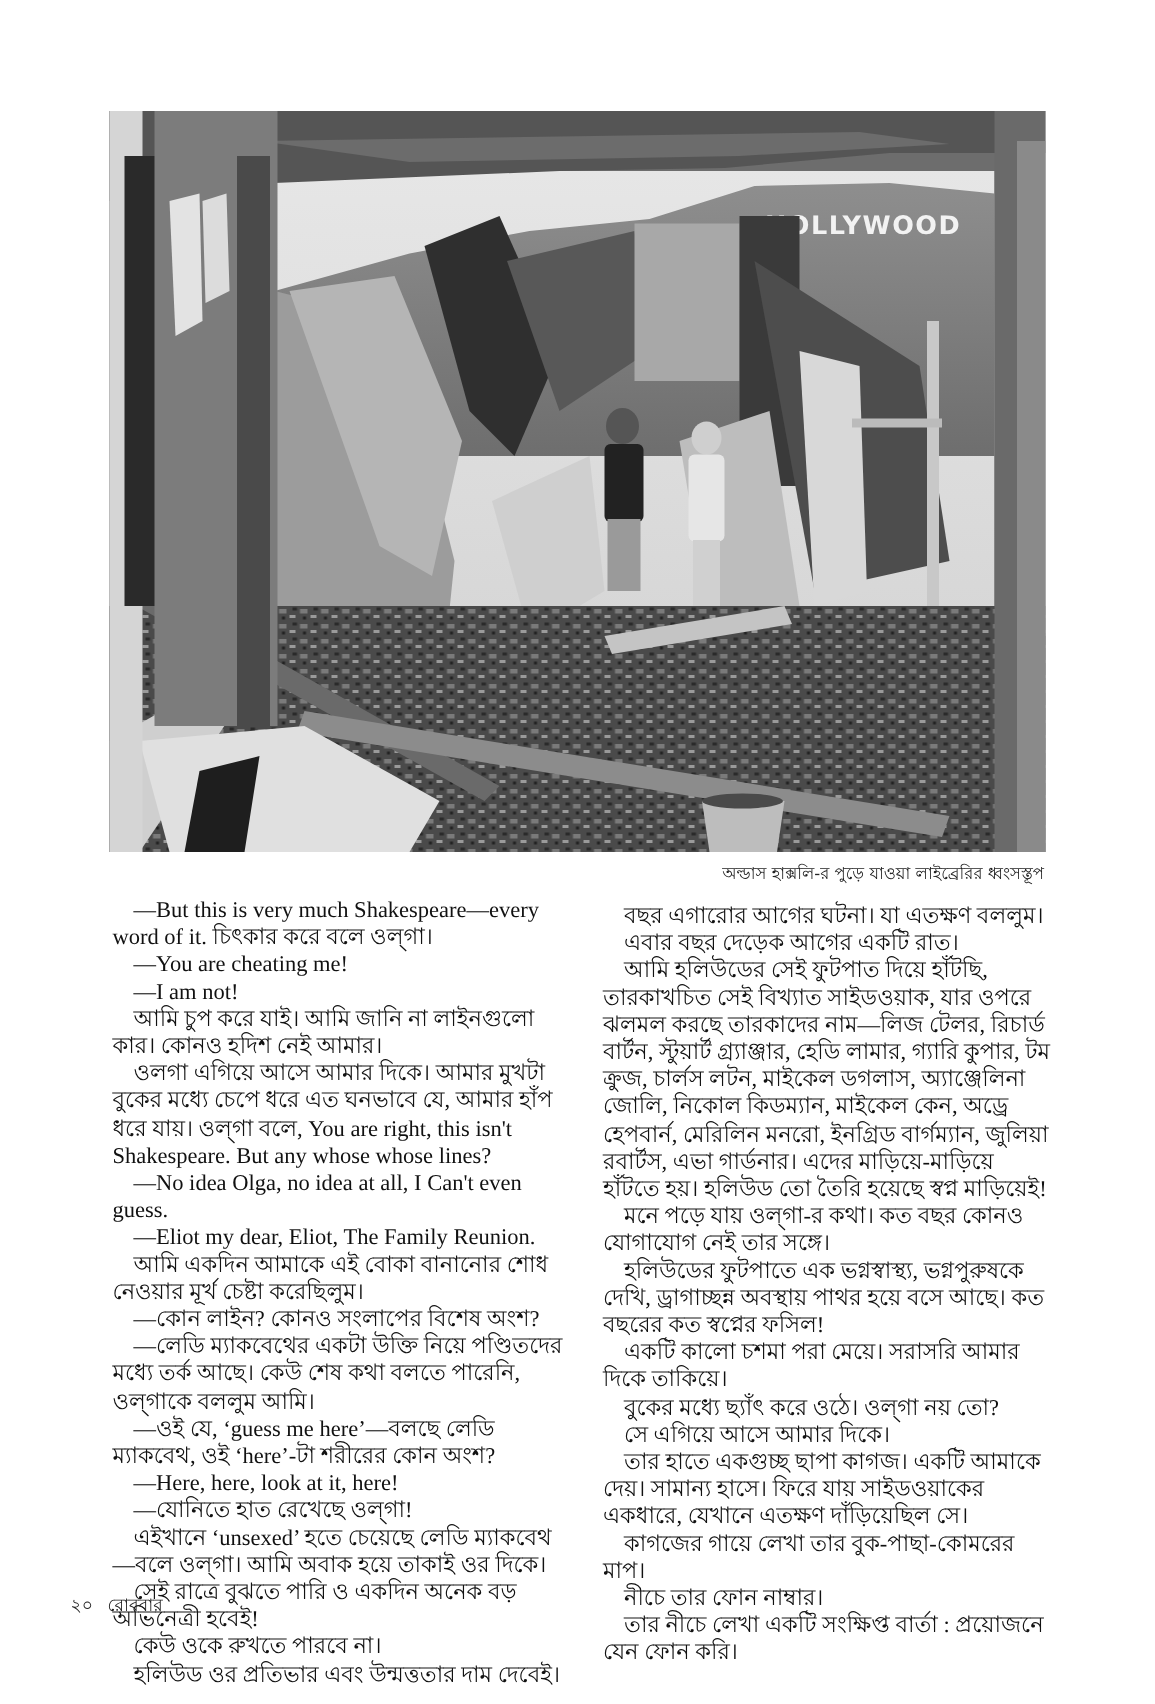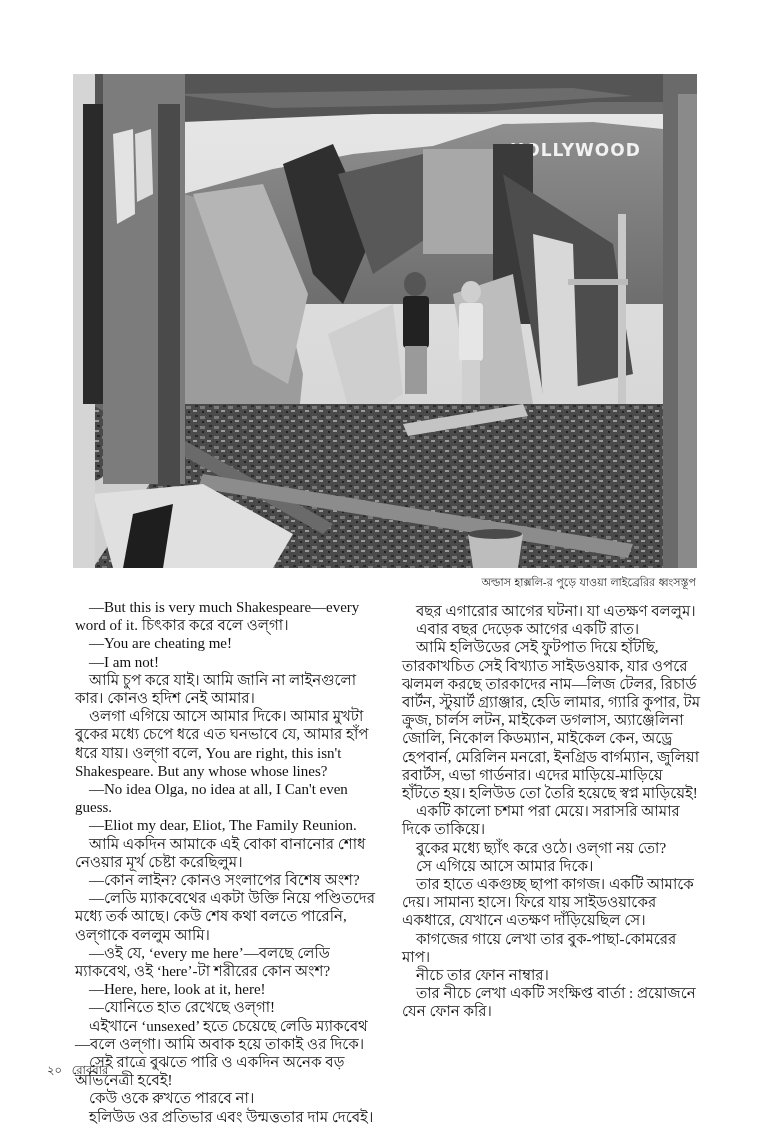--- a/index.html
+++ b/index.html
@@ -122,33 +122,35 @@
   <p>—But this is very much Shakespeare—every word of it. চিৎকার করে বলে ওল্‌গা।</p>
   <p>—You are cheating me!</p>
   <p>—I am not!</p>
   <p>আমি চুপ করে যাই। আমি জানি না লাইনগুলো কার। কোনও হদিশ নেই আমার।</p>
   <p>ওলগা এগিয়ে আসে আমার দিকে। আমার মুখটা বুকের মধ্যে চেপে ধরে এত ঘনভাবে যে, আমার হাঁপ ধরে যায়। ওল্‌গা বলে, You are right, this isn't Shakespeare. But any whose whose lines?</p>
   <p>—No idea Olga, no idea at all, I Can't even guess.</p>
   <p>—Eliot my dear, Eliot, The Family Reunion.</p>
   <p>আমি একদিন আমাকে এই বোকা বানানোর শোধ নেওয়ার মূর্খ চেষ্টা করেছিলুম।</p>
   <p>—কোন লাইন? কোনও সংলাপের বিশেষ অংশ?</p>
   <p>—লেডি ম্যাকবেথের একটা উক্তি নিয়ে পণ্ডিতদের মধ্যে তর্ক আছে। কেউ শেষ কথা বলতে পারেনি, ওল্‌গাকে বললুম আমি।</p>
-  <p>—ওই যে, ‘every me here’—বলছে লেডি ম্যাকবেথ, ওই ‘here’-টা শরীরের কোন অংশ?</p>
+  <p>—ওই যে, ‘guess me here’—বলছে লেডি ম্যাকবেথ, ওই ‘here’-টা শরীরের কোন অংশ?</p>
   <p>—Here, here, look at it, here!</p>
   <p>—যোনিতে হাত রেখেছে ওল্‌গা!</p>
   <p>এইখানে ‘unsexed’ হতে চেয়েছে লেডি ম্যাকবেথ—বলে ওল্‌গা। আমি অবাক হয়ে তাকাই ওর দিকে।</p>
   <p>সেই রাত্রে বুঝতে পারি ও একদিন অনেক বড় অভিনেত্রী হবেই!</p>
   <p>কেউ ওকে রুখতে পারবে না।</p>
   <p>হলিউড ওর প্রতিভার এবং উন্মত্ততার দাম দেবেই।</p>
 </div>
 
 <div class="col right">
   <p>বছর এগারোর আগের ঘটনা। যা এতক্ষণ বললুম।</p>
   <p>এবার বছর দেড়েক আগের একটি রাত।</p>
   <p>আমি হলিউডের সেই ফুটপাত দিয়ে হাঁটছি, তারকাখচিত সেই বিখ্যাত সাইডওয়াক, যার ওপরে ঝলমল করছে তারকাদের নাম—লিজ টেলর, রিচার্ড বার্টন, স্টুয়ার্ট গ্র্যাঞ্জার, হেডি লামার, গ্যারি কুপার, টম ক্রুজ, চার্লস লটন, মাইকেল ডগলাস, অ্যাঞ্জেলিনা জোলি, নিকোল কিডম্যান, মাইকেল কেন, অড্রে হেপবার্ন, মেরিলিন মনরো, ইনগ্রিড বার্গম্যান, জুলিয়া রবার্টস, এভা গার্ডনার। এদের মাড়িয়ে-মাড়িয়ে হাঁটতে হয়। হলিউড তো তৈরি হয়েছে স্বপ্ন মাড়িয়েই!</p>
+  <p>মনে পড়ে যায় ওল্‌গা-র কথা। কত বছর কোনও যোগাযোগ নেই তার সঙ্গে।</p>
+  <p>হলিউডের ফুটপাতে এক ভগ্নস্বাস্থ্য, ভগ্নপুরুষকে দেখি, ড্রাগাচ্ছন্ন অবস্থায় পাথর হয়ে বসে আছে। কত বছরের কত স্বপ্নের ফসিল!</p>
   <p>একটি কালো চশমা পরা মেয়ে। সরাসরি আমার দিকে তাকিয়ে।</p>
   <p>বুকের মধ্যে ছ্যাঁৎ করে ওঠে। ওল্‌গা নয় তো?</p>
   <p>সে এগিয়ে আসে আমার দিকে।</p>
   <p>তার হাতে একগুচ্ছ ছাপা কাগজ। একটি আমাকে দেয়। সামান্য হাসে। ফিরে যায় সাইডওয়াকের একধারে, যেখানে এতক্ষণ দাঁড়িয়েছিল সে।</p>
   <p>কাগজের গায়ে লেখা তার বুক-পাছা-কোমরের মাপ।</p>
   <p>নীচে তার ফোন নাম্বার।</p>
   <p>তার নীচে লেখা একটি সংক্ষিপ্ত বার্তা : প্রয়োজনে যেন ফোন করি।</p>
 </div>
 
 <div class="folio">

